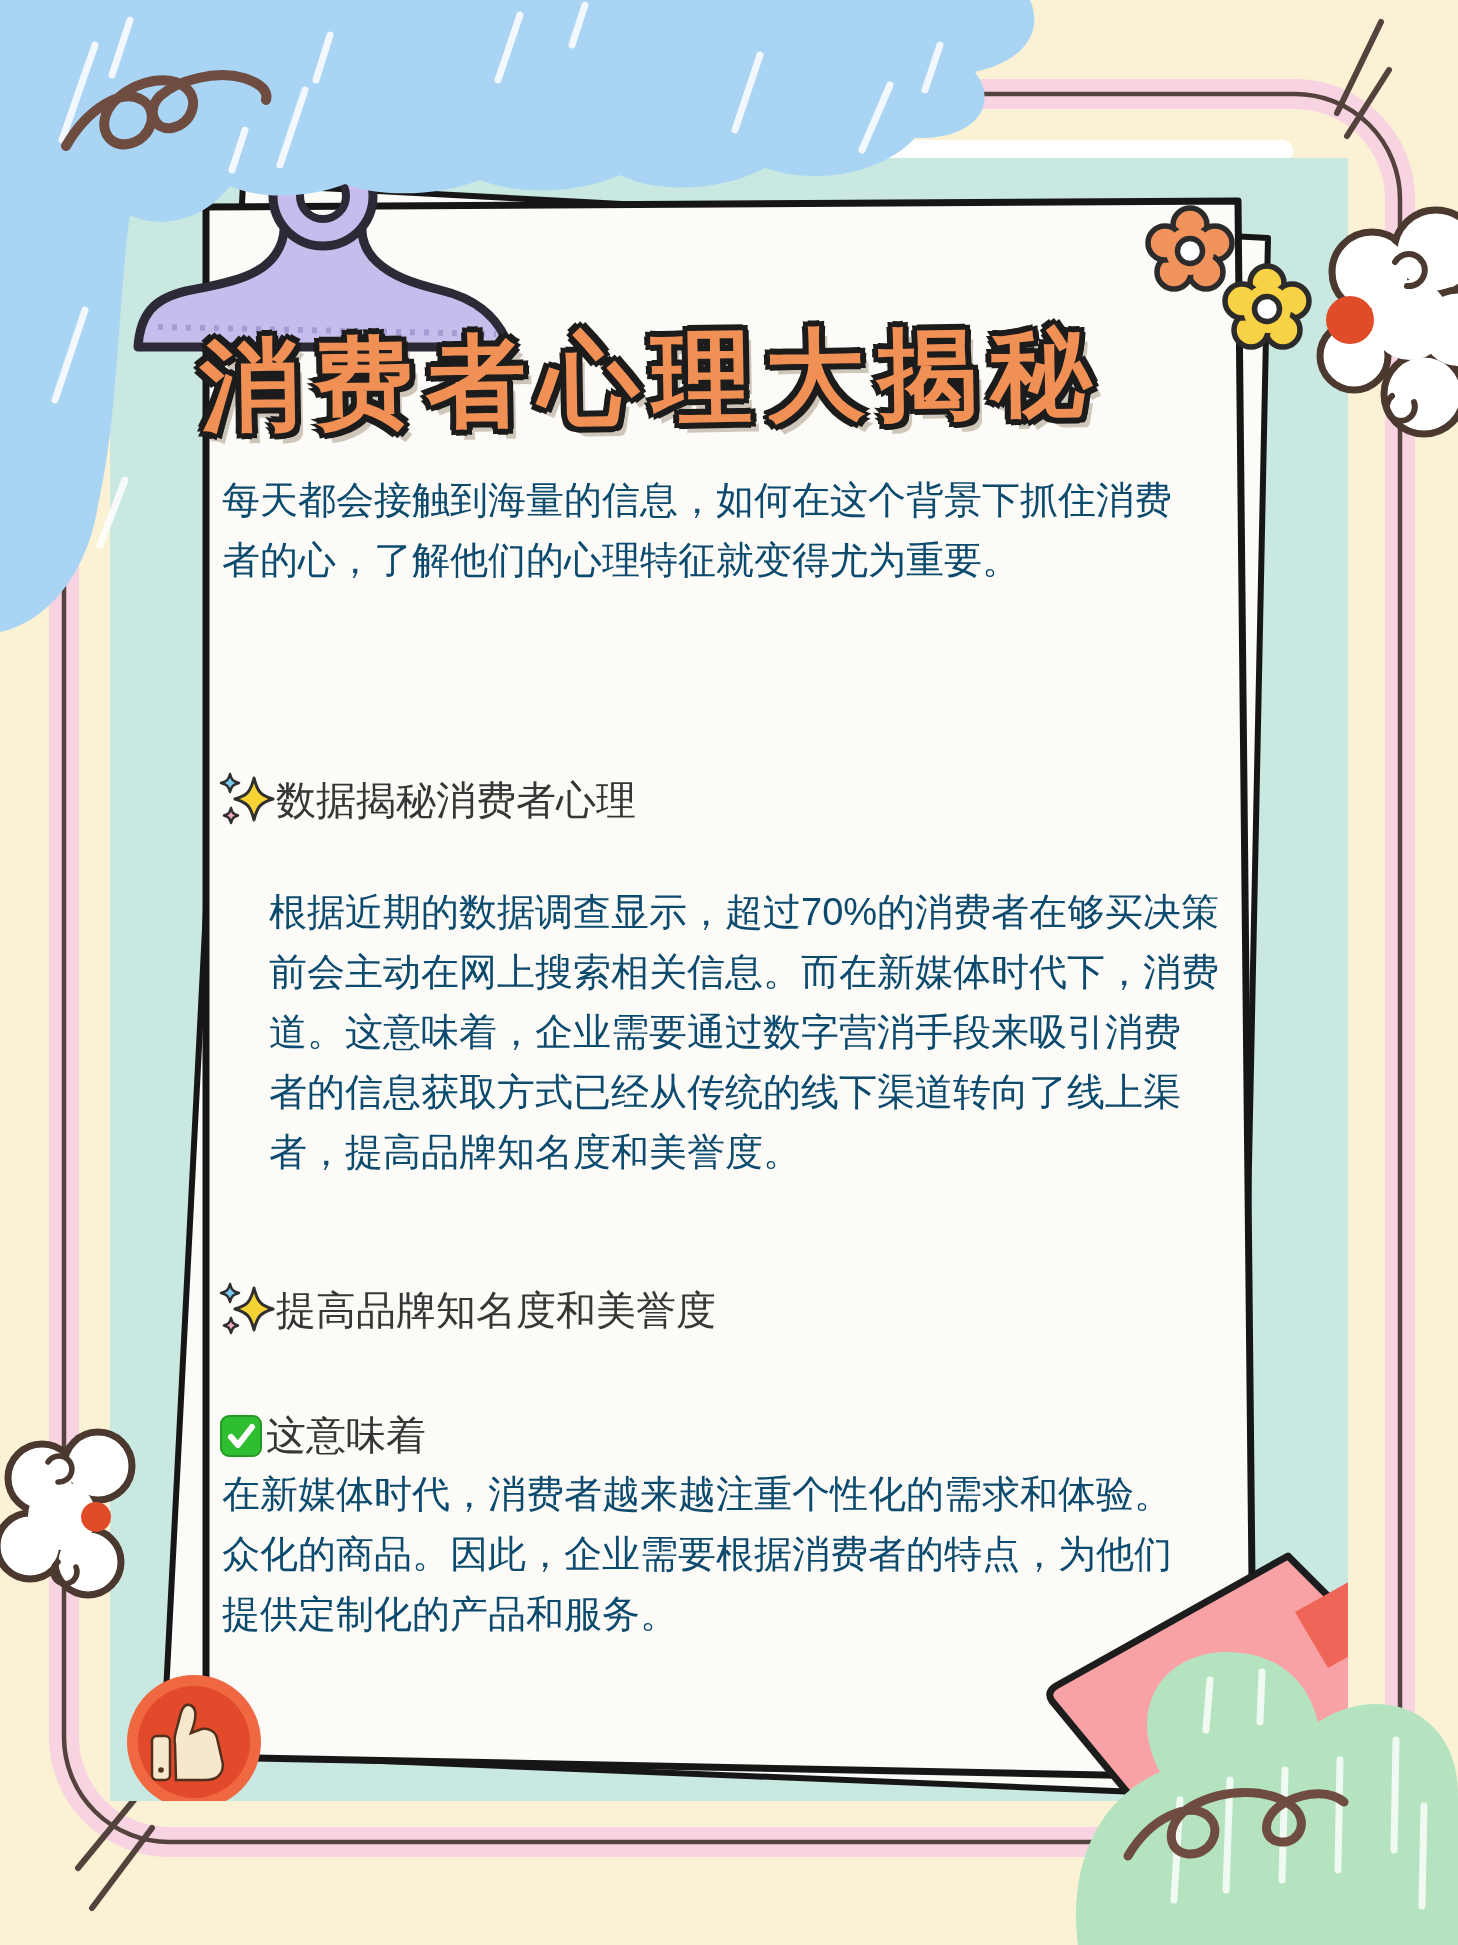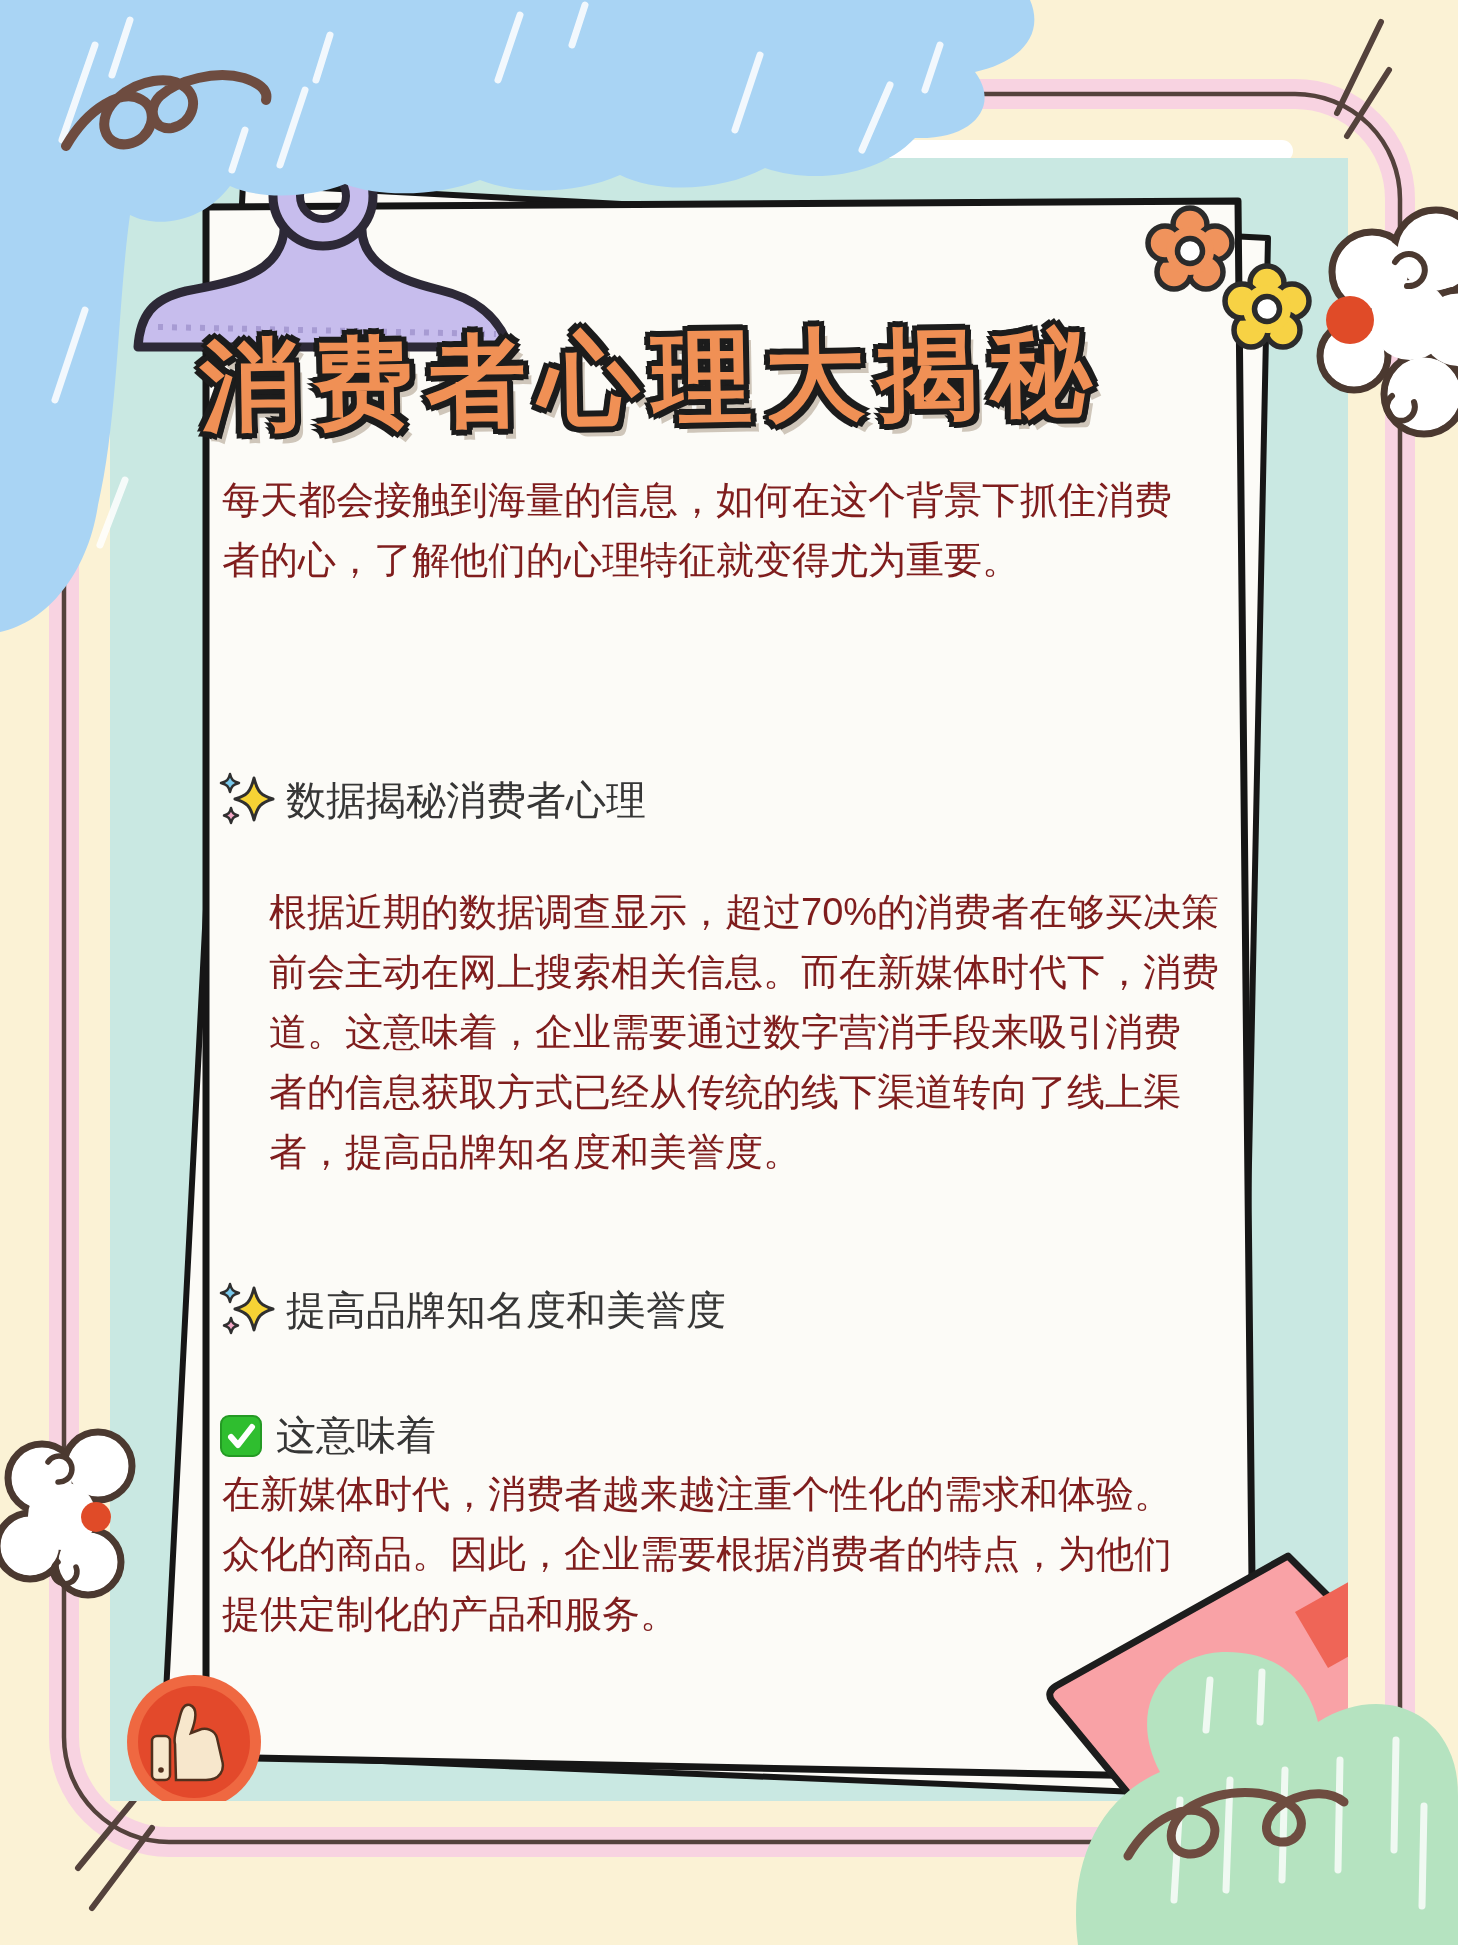--- a/index.html
+++ b/index.html
@@ -2,31 +2,31 @@
 <html><head>
 <meta charset="utf-8">
 <style>
   html,body{margin:0;padding:0;background:#FBF2D5;}
   .stage{position:relative;width:1458px;height:1945px;margin:0 auto;overflow:hidden;
          background:#FBF2D5;font-family:"Liberation Sans",sans-serif;}
   .stage svg{position:absolute;left:0;top:0;overflow:visible;}
   .teal-wrap{position:absolute;left:110px;top:158px;width:1238px;height:1643px;
              background:#C9E8E2;overflow:hidden;}
   .teal-inner{position:absolute;left:-110px;top:-158px;width:1458px;height:1945px;}
-  .txt{position:absolute;color:#7f1d1d;}
+  .txt{position:absolute;color:#0c4a6e;}
   .title{left:200px;top:312px;width:1010px;font-size:100px;font-weight:900;
          letter-spacing:13px;color:#F09055;white-space:nowrap;transform:rotate(-1deg);
          text-shadow:-5px -5px 0 #1c1c1c,5px -5px 0 #1c1c1c,-5px 5px 0 #1c1c1c,5px 5px 0 #1c1c1c,
           -6px 0 0 #1c1c1c,6px 0 0 #1c1c1c,0 -6px 0 #1c1c1c,0 6px 0 #1c1c1c,8px 10px 0 rgba(90,60,30,.28);}
   .para{font-size:38px;line-height:60px;}
   .para div{white-space:nowrap;}
   .intro{left:222px;top:470px;}
   .p2{left:222px;top:882px;margin-left:47px;}
   .p3{left:222px;top:1464px;}
-  .hrow{position:absolute;display:flex;align-items:center;gap:12px;font-size:40px;
+  .hrow{position:absolute;display:flex;align-items:center;gap:2px;font-size:40px;
         color:#363636;white-space:nowrap;}
   .h1{left:218px;top:772px;}
   .h2{left:218px;top:1282px;}
   .crow{left:218px;top:1408px;}
   .hrow svg{position:static;flex:0 0 auto;}
 </style>
 </head>
 <body>
 
 <div class="stage">

